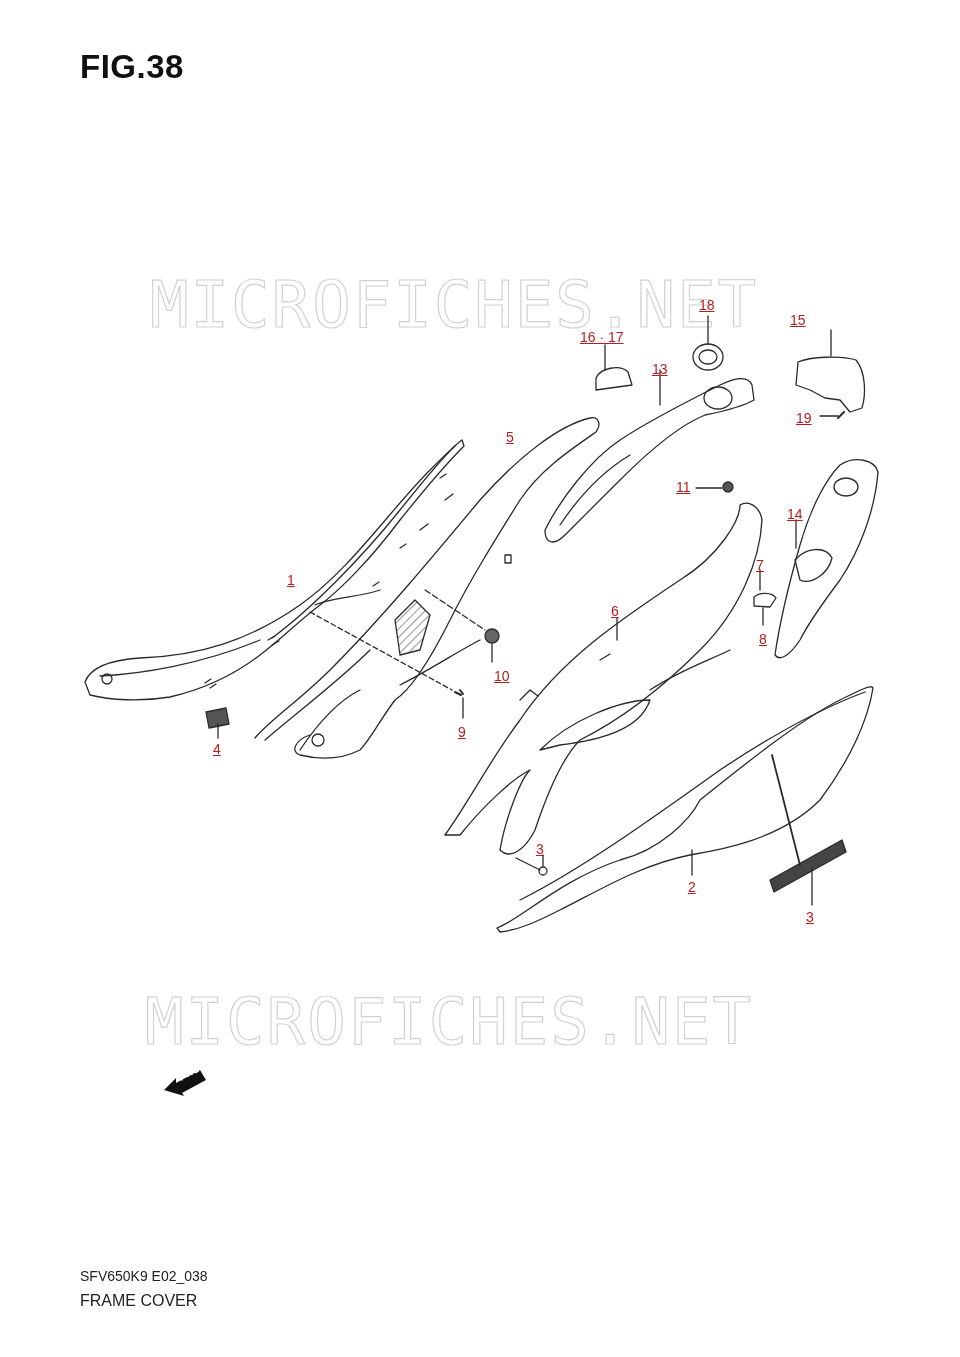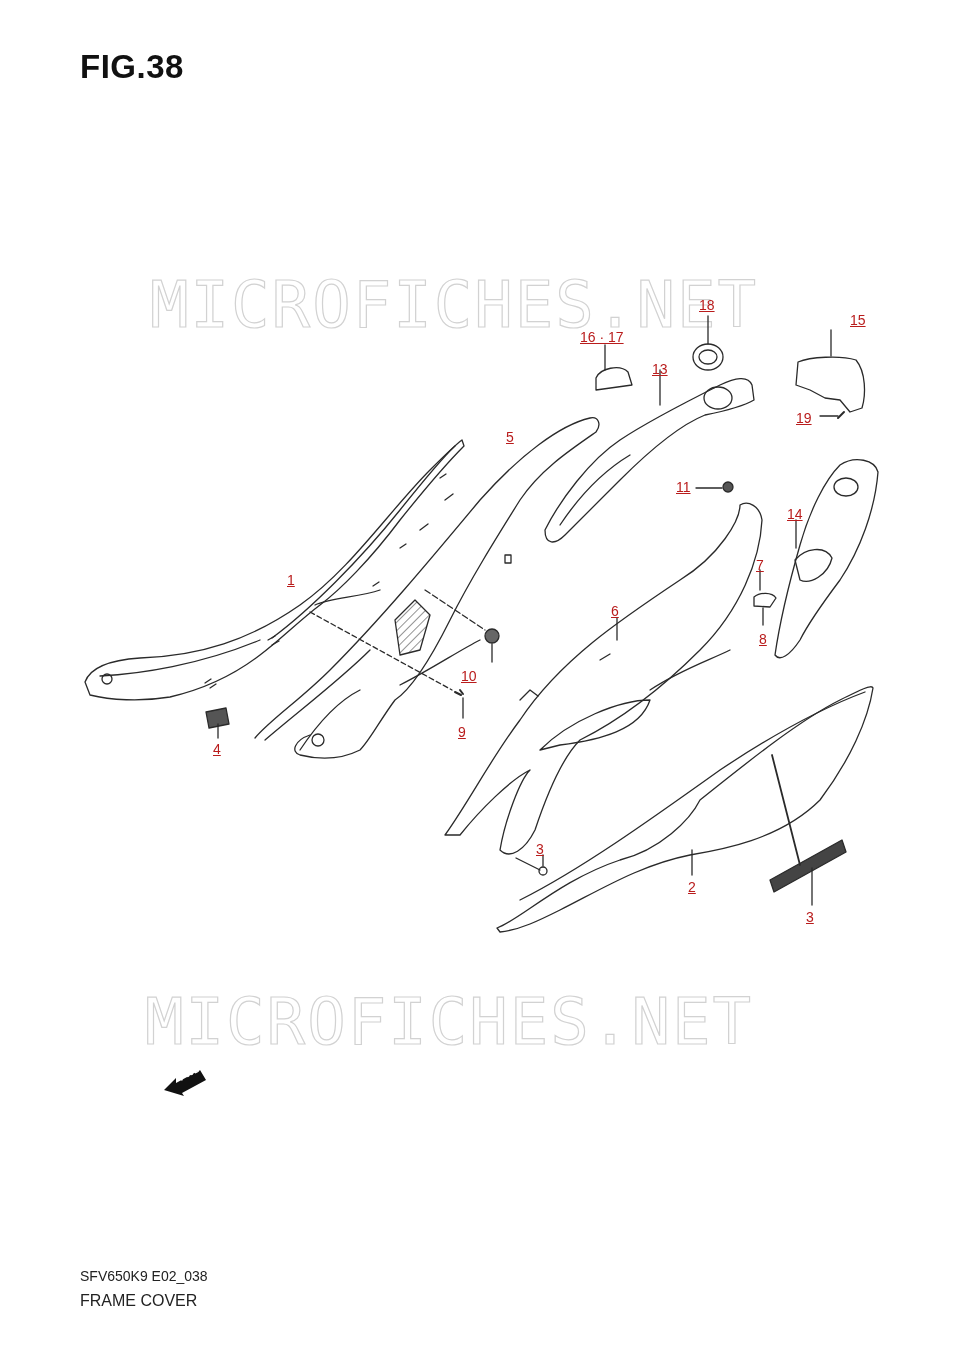--- a/index.html
+++ b/index.html
@@ -144,26 +144,26 @@
 
 <div class="callout" style="left:287px;top:573px">1</div>
 <div class="callout" style="left:688px;top:880px">2</div>
 <div class="callout" style="left:806px;top:910px">3</div>
 <div class="callout" style="left:213px;top:742px">4</div>
 <div class="callout" style="left:506px;top:430px">5</div>
 <div class="callout" style="left:611px;top:604px">6</div>
 <div class="callout" style="left:756px;top:558px">7</div>
 <div class="callout" style="left:759px;top:632px">8</div>
 <div class="callout" style="left:458px;top:725px">9</div>
-<div class="callout" style="left:461px;top:669px">10</div>
+<div class="callout" style="left:494px;top:669px">10</div>
 <div class="callout" style="left:676px;top:480px">11</div>
 <div class="callout" style="left:536px;top:842px">3</div>
 <div class="callout" style="left:652px;top:362px">13</div>
 <div class="callout" style="left:787px;top:507px">14</div>
-<div class="callout" style="left:850px;top:313px">15</div>
+<div class="callout" style="left:790px;top:313px">15</div>
 <div class="callout" style="left:580px;top:330px">16 · 17</div>
 <div class="callout" style="left:699px;top:298px">18</div>
 <div class="callout" style="left:796px;top:411px">19</div>
 
 <svg class="fwd" viewBox="0 0 48 34">
   <path d="M2,28 L14,16 L14,21 L38,8 L44,18 L20,31 L22,34 Z" fill="#111"></path>
 </svg>
 <div class="fwd-label">FWD</div>
 
 <div class="footer-code">SFV650K9 E02_038</div>

